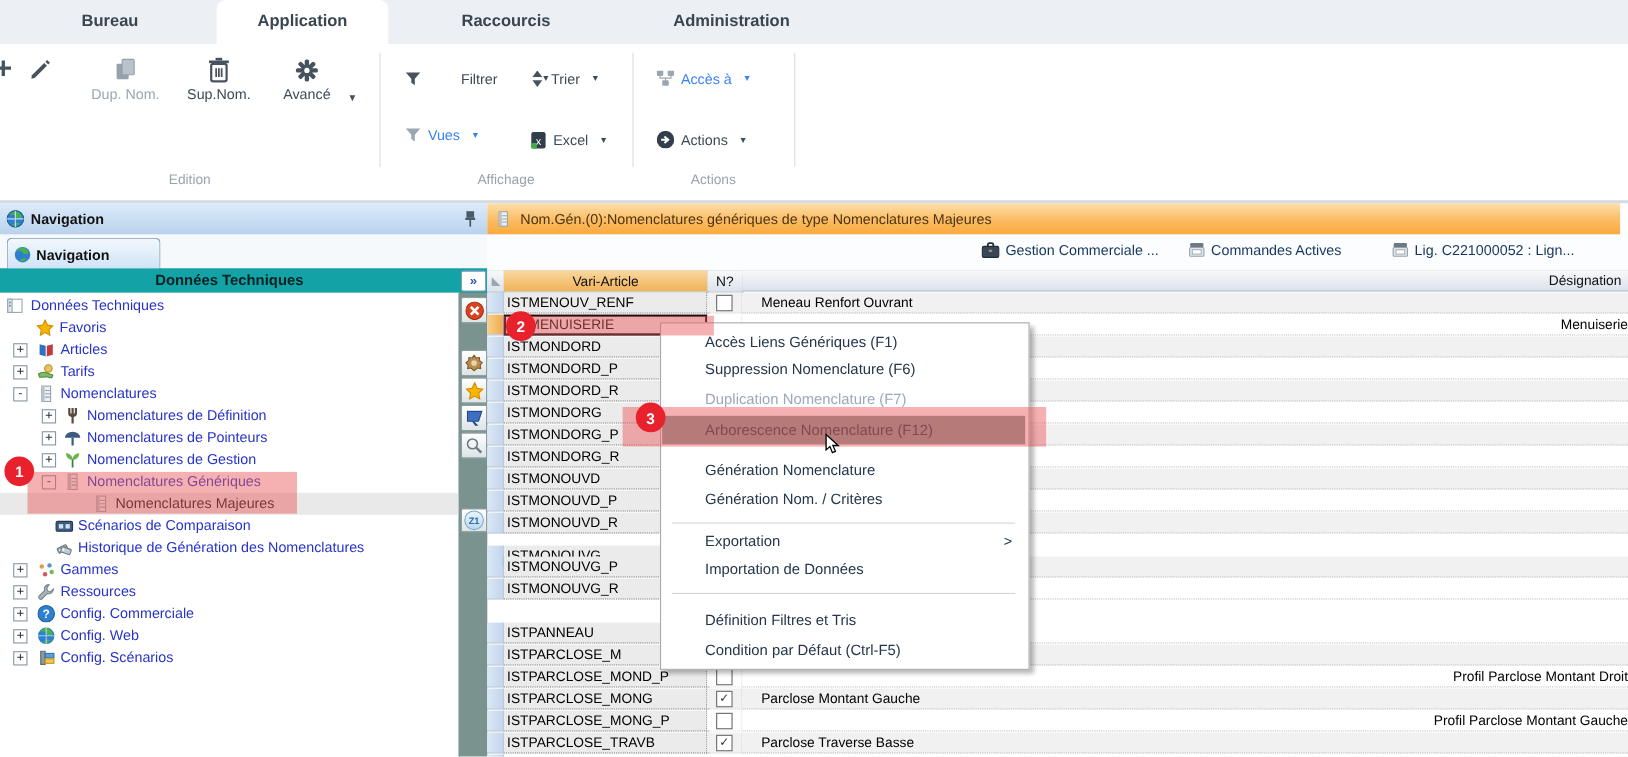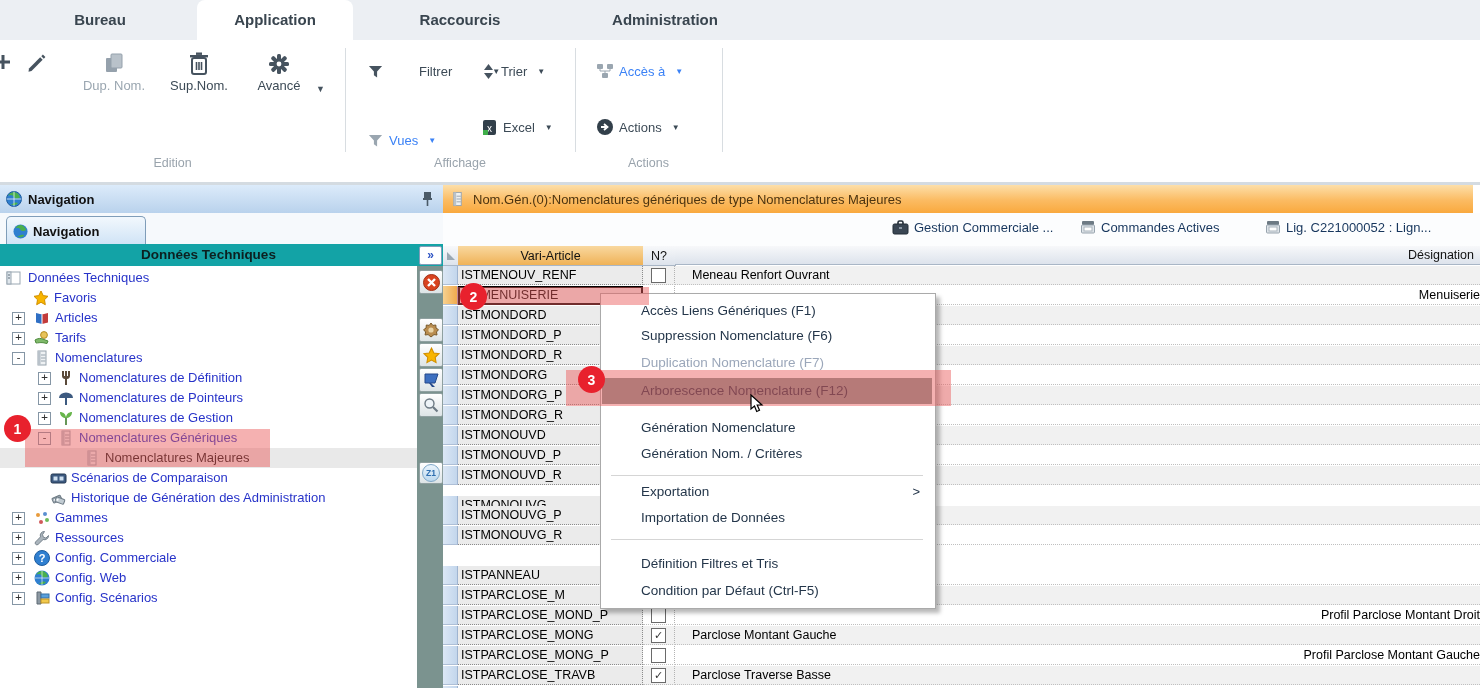--- a/index.html
+++ b/index.html
@@ -181,21 +181,21 @@
       <span>
           <svg width="13" height="15" viewBox="0 0 13 15">
             <path d="M6.5 0l4.5 6h-9z" fill="#46535f"></path>
             <path d="M6.5 15L2 9h9z" fill="#46535f"></path>
           </svg>
         </span>
       <span>Trier</span>
       <span class="dd">▼</span>
     </div>
 
-    <div class="rbtn dis" style="left:368px;top:93px;">
+    <div class="rbtn dis" style="left:368px;top:75px;">
       <span>
           <svg width="15" height="15" viewBox="0 0 16 16">
             <path d="M1 2h14l-5.3 6v6.5L6.3 12V8z" fill="#9aa6b0"></path>
           </svg>
         </span>
       <span>Vues</span>
       <span class="dd">▼</span>
     </div>
 
     <div class="rbtn" style="left:482px;top:79px;">
@@ -419,21 +419,21 @@
             <g transform="rotate(-25 8 8)">
               <rect x="2" y="6" width="9" height="5" rx="1" fill="#9aa7b0" stroke="#6d7a84"></rect>
               <circle cx="4" cy="8.5" r="1" fill="#fff"></circle>
             </g>
             <g transform="rotate(20 10 9)">
               <rect x="6" y="8" width="9" height="5" rx="1" fill="#c2ccd3" stroke="#6d7a84"></rect>
               <circle cx="8" cy="10.5" r="1" fill="#fff"></circle>
             </g>
           </svg>
         </span>
-      <span class="tlabel" style="left:71px;">Historique de Génération des Administration</span>
+      <span class="tlabel" style="left:71px;">Historique de Génération des Nomenclatures</span>
     </div>
 
     <div class="titem" style="top:242px;">
       <span class="texp" style="left:12px;top:4px;">+</span>
       <span class="ticon" style="left:34px;">
           <svg width="16" height="16" viewBox="0 0 16 16">
             <circle cx="4" cy="5" r="2" fill="#e89b3c"></circle>
             <circle cx="11" cy="4" r="2" fill="#5a8fd0"></circle>
             <circle cx="13" cy="10" r="2" fill="#6fbb5a"></circle>
             <circle cx="7" cy="12" r="2" fill="#d05a5a"></circle>

